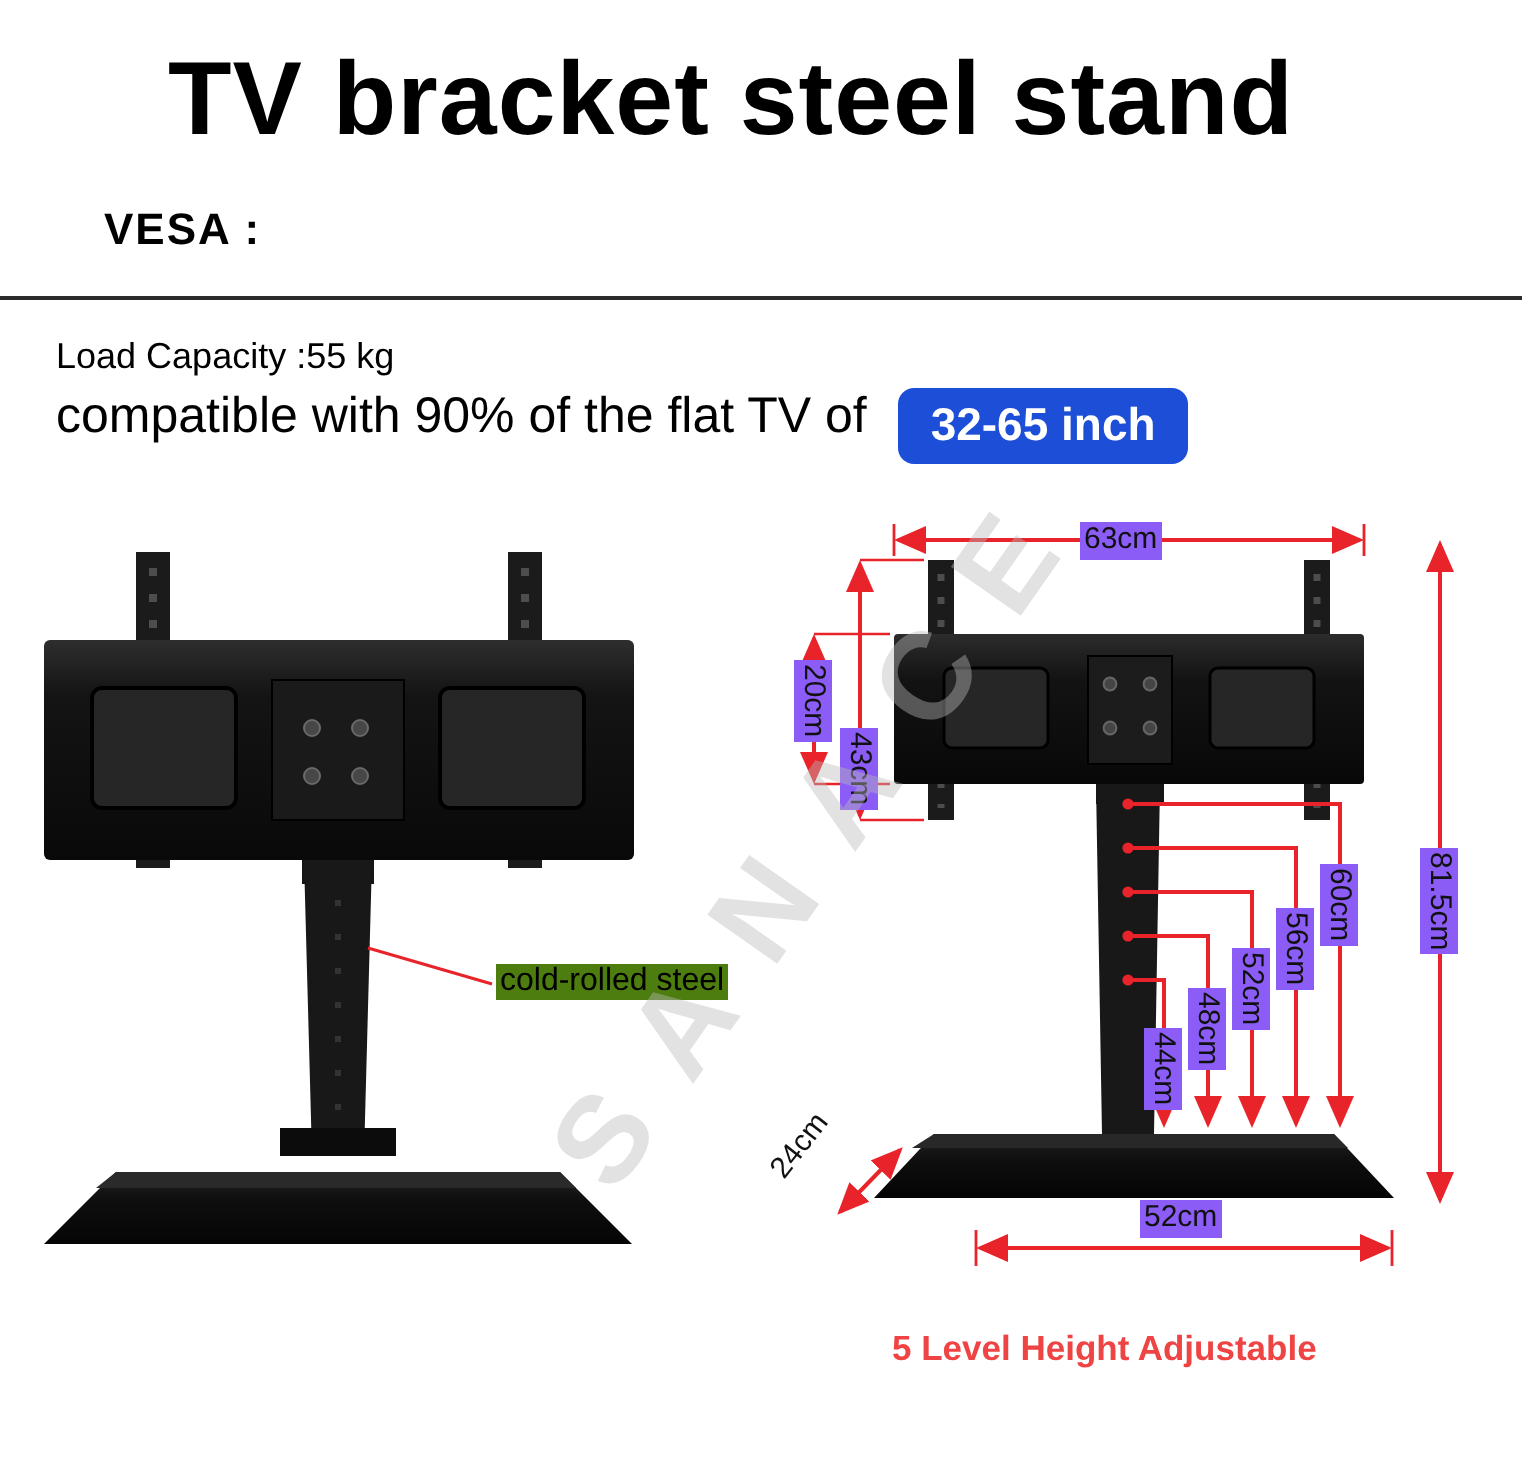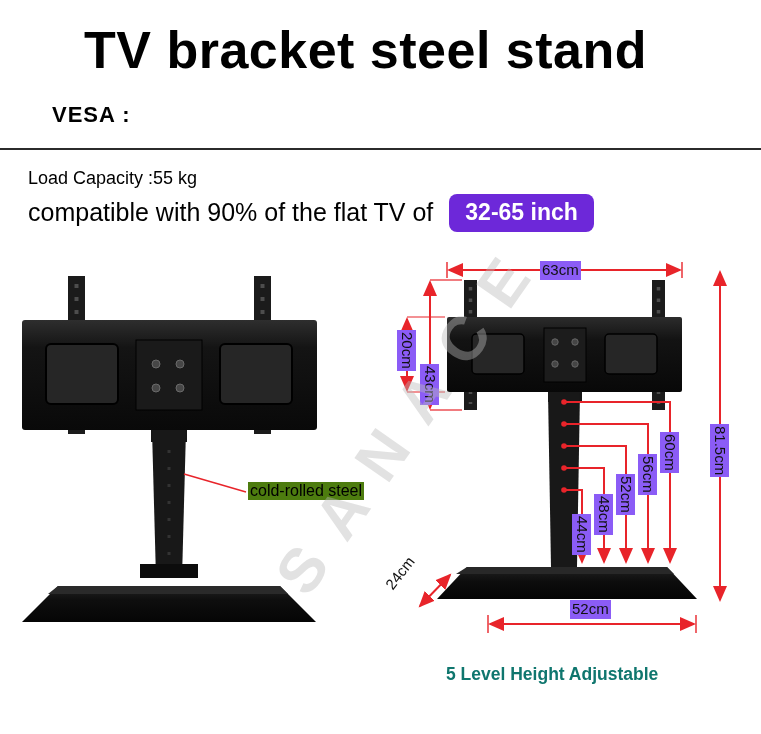--- a/index.html
+++ b/index.html
@@ -9,41 +9,41 @@
   }
   .title{
     position:absolute;left:84px;top:20px;margin:0;
     font-size:52px;font-weight:800;letter-spacing:0.5px;color:#000;
   }
   .vesa-row{position:absolute;left:52px;top:96px;display:flex;align-items:flex-start;gap:14px;}
   .vesa-label{font-size:22px;font-weight:700;letter-spacing:1px;padding-top:6px;}
   .vesa-sizes{font-size:16.5px;line-height:22px;color:#111;letter-spacing:0.2px;padding-top:4px;}
   .divider{position:absolute;left:0;top:148px;width:761px;height:2px;background:#2b2b2b;}
   .load-capacity{position:absolute;left:28px;top:168px;font-size:18px;color:#000;}
-  .compat-row{position:absolute;left:28px;top:194px;display:flex;align-items:center;gap:16px;}
+  .compat-row{position:absolute;left:28px;top:194px;display:flex;gap:16px;}
   .compat-text{font-size:25px;color:#000;}
   .badge{
-    background:#6d28d9;color:#fff;font-weight:700;font-size:23px;
+    background:#1d4ed8;color:#fff;font-weight:700;font-size:23px;
     padding:5px 16px;border-radius:8px;line-height:1.2;white-space:nowrap;
   }
   .figure{position:absolute;z-index:1;}
   .figure-left{left:8px;top:268px;width:330px;height:385px;}
   .figure-right{left:352px;top:242px;width:400px;height:430px;}
   .figure svg{position:absolute;left:0;top:0;}
   .annot{
     position:absolute;font-size:16px;color:#000;background:#4d7c0f;padding:0 2px;z-index:10;white-space:nowrap;
   }
   .dim{
     position:absolute;font-size:15px;color:#111;background:#8b5cf6;line-height:1.1;
     padding:1px 2px;z-index:10;white-space:nowrap;
   }
   .dimv{writing-mode:vertical-rl;padding:2px 1px;}
   .dim-diag{transform:rotate(-52deg);transform-origin:center;background:transparent;}
   .base-thickness{position:absolute;left:38px;top:650px;font-size:17px;color:#000;z-index:10;}
-  .height-adjustable{position:absolute;left:446px;top:664px;font-size:17.5px;font-weight:700;color:#0f766e;z-index:10;}
+  .height-adjustable{position:absolute;left:446px;top:664px;font-size:17.5px;font-weight:700;color:#ef4444;z-index:10;}
   .watermark{
     position:absolute;left:150px;top:380px;width:520px;text-align:center;
     transform:rotate(-55deg);transform-origin:center;
     font-size:62px;letter-spacing:26px;font-weight:700;
     color:rgba(185,185,185,0.42);z-index:5;pointer-events:none;user-select:none;
   }
 </style>
 </head>
 <body>
 

